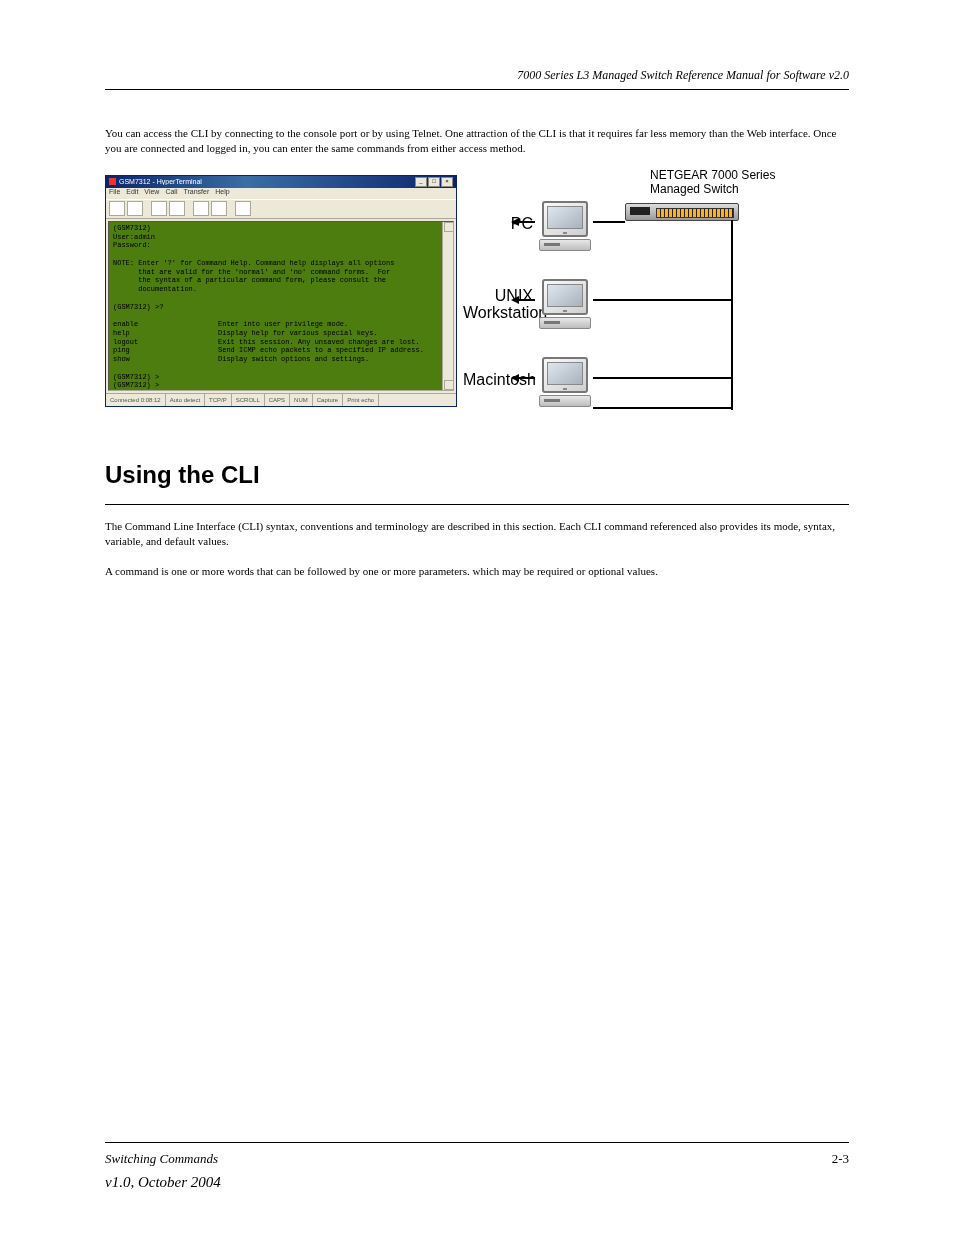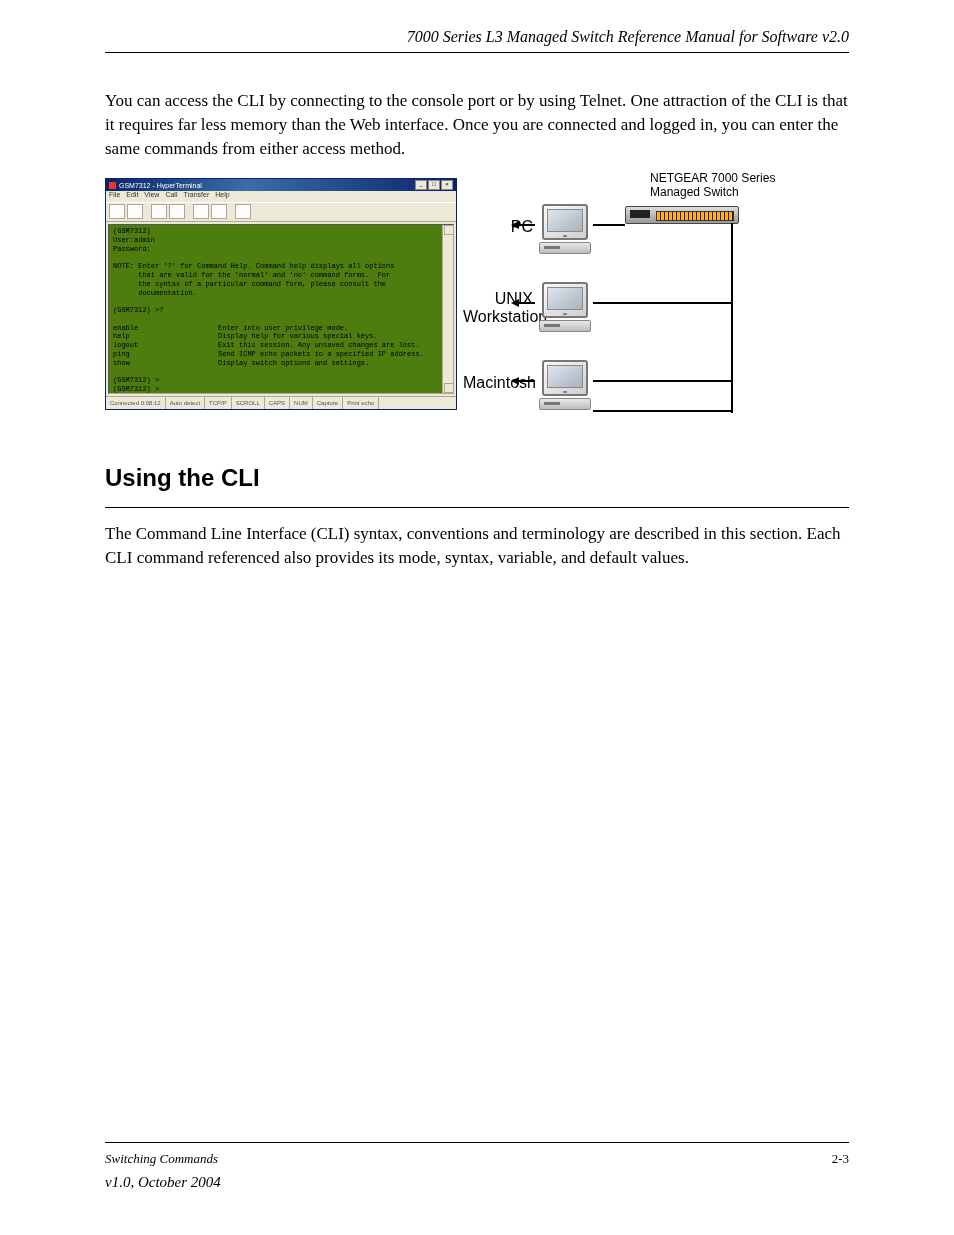--- a/index.html
+++ b/index.html
@@ -15,32 +15,32 @@
   }
   .page {
     position: absolute;
     left: 105px;
     top: 0;
     width: 744px;
   }
   .running-header {
     text-align: right;
     font-style: italic;
-    font-size: 16px;
-    margin-top: 28px;
+    font-size: 12px;
+    margin-top: 68px;
     margin-bottom: 6px;
   }
   hr.rule {
     border: none;
     border-top: 1px solid #000;
     margin: 0;
   }
   .body-para {
     margin-top: 36px;
-    font-size: 17px;
+    font-size: 11px;
     line-height: 1.4;
   }
   .figure {
     margin-top: 18px;
     display: flex;
     align-items: flex-start;
     gap: 18px;
   }
   
   .win {
@@ -402,20 +402,21 @@
       <div class="wire" style="left:118px; top:202px; width:140px;"></div>
       <div class="wire" style="left:118px; top:232px; width:140px;"></div>
     </div>
   </div>
 
 
   <div class="h2">Using the CLI</div>
   <hr class="rule">
   <p class="body-para after-h2">The Command Line Interface (CLI) syntax, conventions and terminology are described in this section. Each CLI command referenced also provides its mode, syntax, variable, and default values.</p>
 
+  <p class="body-para" style="margin-top:14px;">A command is one or more words that can be followed by one or more parameters. which may be required or optional values.</p>
 </div>
 
 <div class="footer">
   <hr class="rule">
   <div class="footer-row">
     <span class="left">Switching Commands</span>
     <span class="right">2-3</span>
   </div>
 </div>
 <div class="version">v1.0, October 2004</div>

